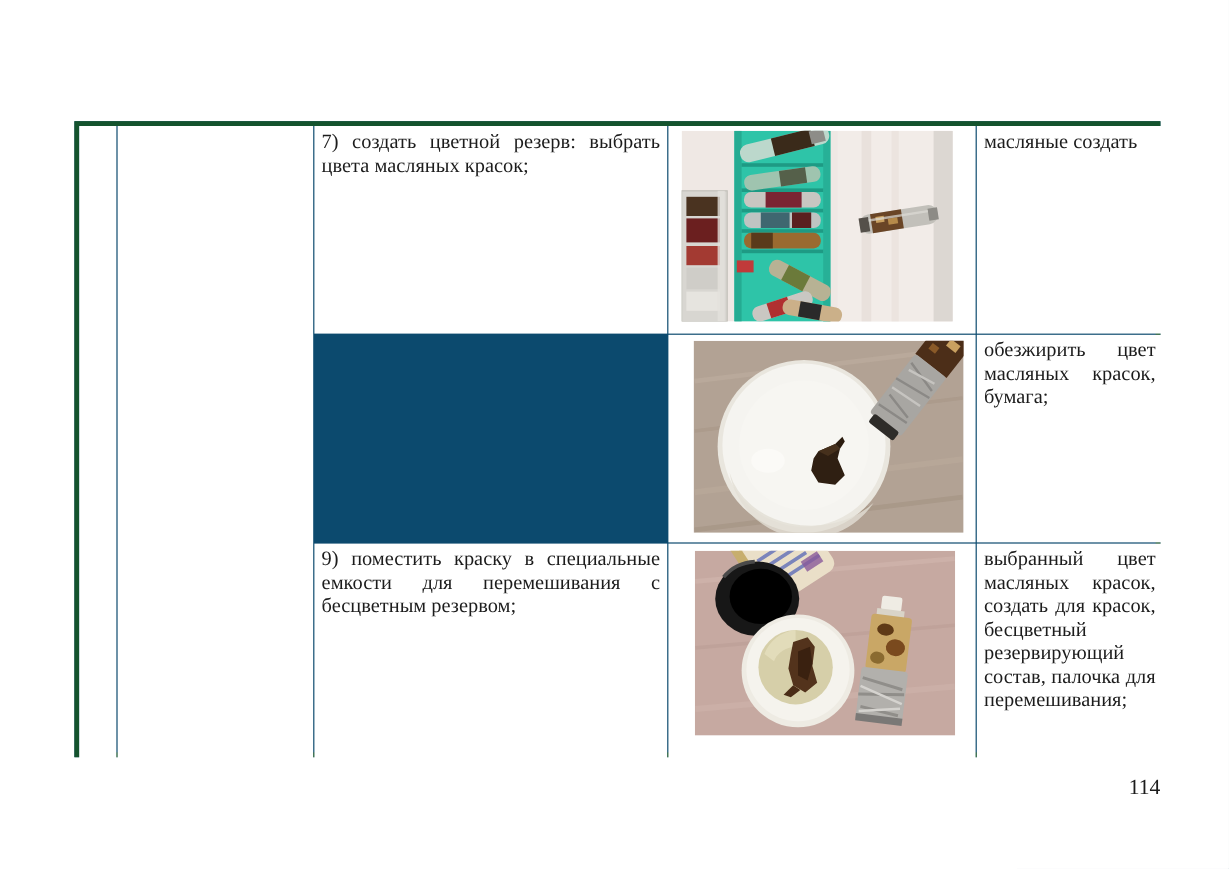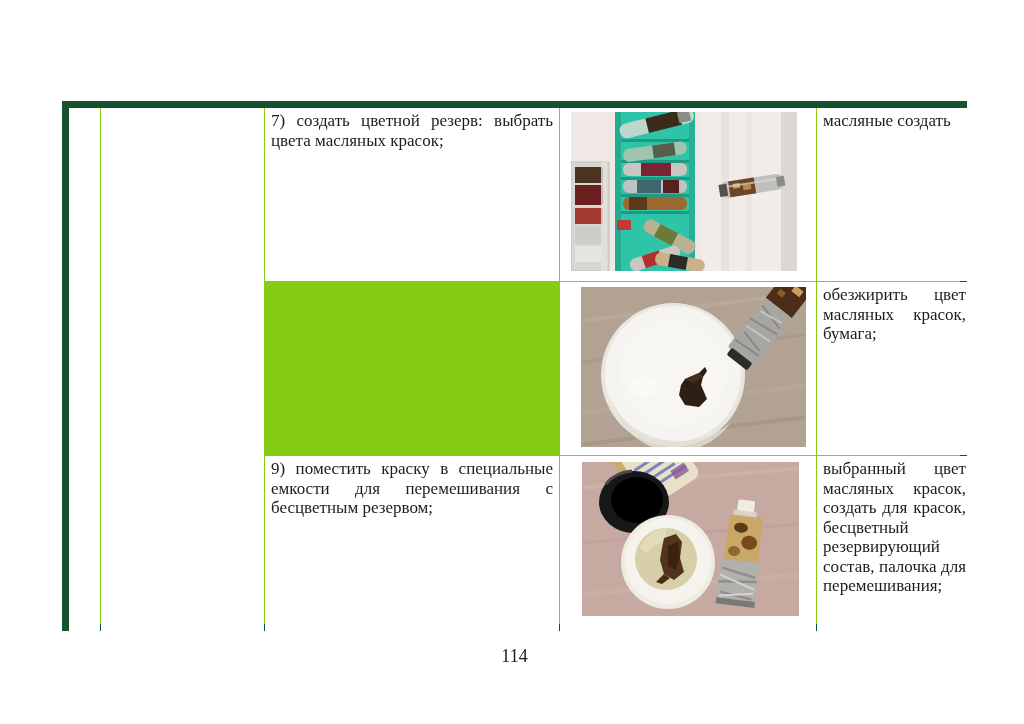--- a/index.html
+++ b/index.html
@@ -16,22 +16,22 @@
   .doc-table {
     position: absolute;
     left: 62px;
     top: 101px;
     width: 905px;
     height: 530px;
     display: grid;
     grid-template-columns: 31px 163px 294px 256px 155px;
     grid-template-rows: 173px 173px 180px;
     gap: 1px;
-    background: #84cc16;
-    border: 7px solid #14532d;
+    background: #0c4a6e;
+    border: 4px solid #14532d;
   }
   .cell { background: #ffffff; overflow: hidden; }
   .c1 { grid-column: 1; grid-row: 1 / 4; }
   .c2 { grid-column: 2; grid-row: 1 / 4; }
   .r1c3 { grid-column: 3; grid-row: 1; }
   .r1c4 { grid-column: 4; grid-row: 1; }
   .r1c5 { grid-column: 5; grid-row: 1; }
   .r2c3 { grid-column: 3; grid-row: 2; }
   .r2c4 { grid-column: 4; grid-row: 2; }
   .r2c5 { grid-column: 5; grid-row: 2; }
@@ -47,21 +47,21 @@
   .photo-cell { position: relative; }
   .photo { position: absolute; display: block; }
   .photo1 { left: 11px; top: 4px;  width: 226px; height: 159px; }
   .photo2 { left: 21px; top: 5px;  width: 225px; height: 160px; }
   .photo3 { left: 22px; top: 6px;  width: 217px; height: 154px; }
   .page-number {
     position: absolute;
     left: 62px;
     top: 645px;
     width: 905px;
-    text-align: center;
+    text-align: right;
     font-size: 18px;
     line-height: 22px;
   }
 </style>
 </head>
 <body>
 
 <div class="page">
 
   <div class="doc-table">

